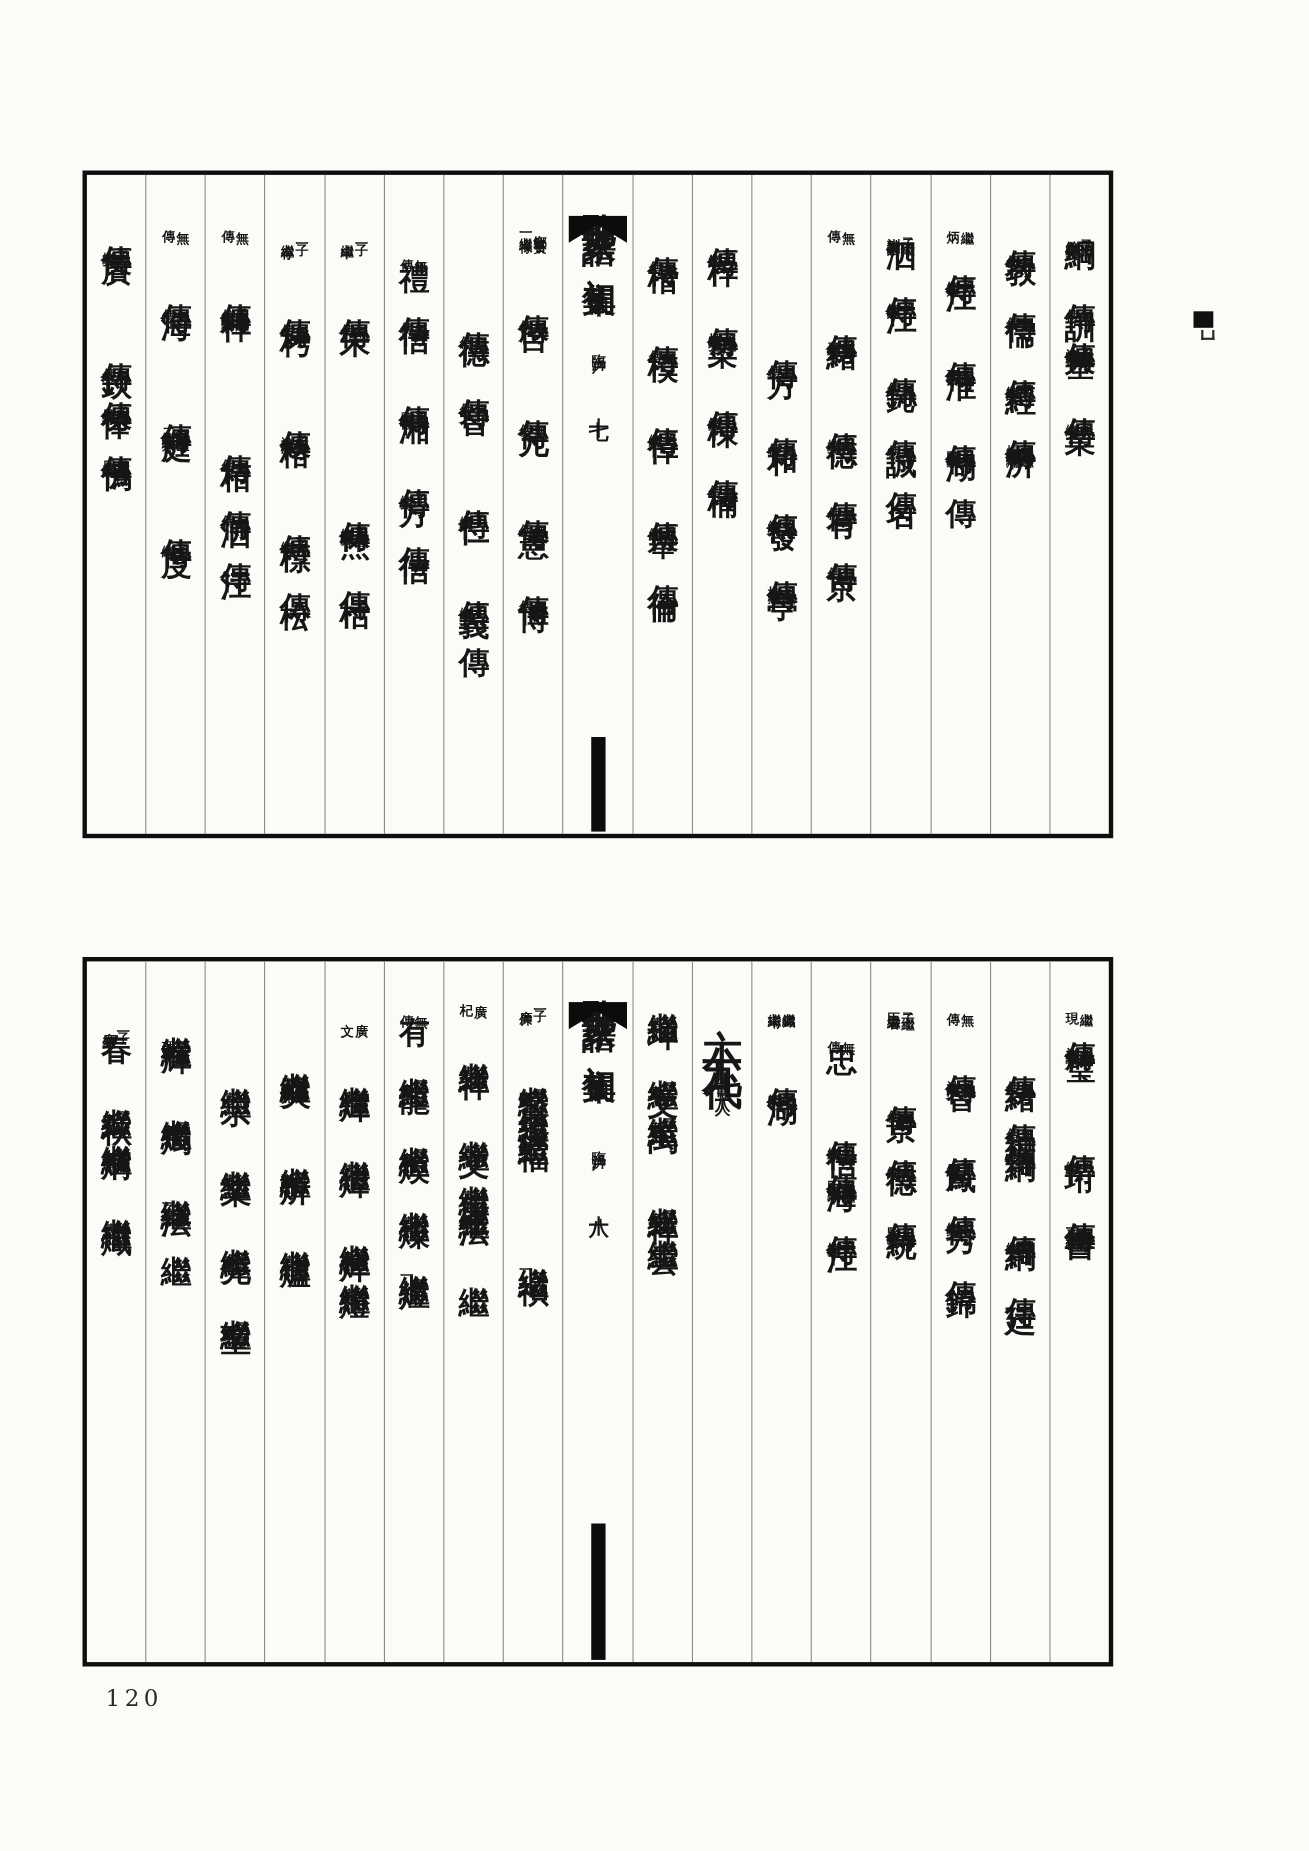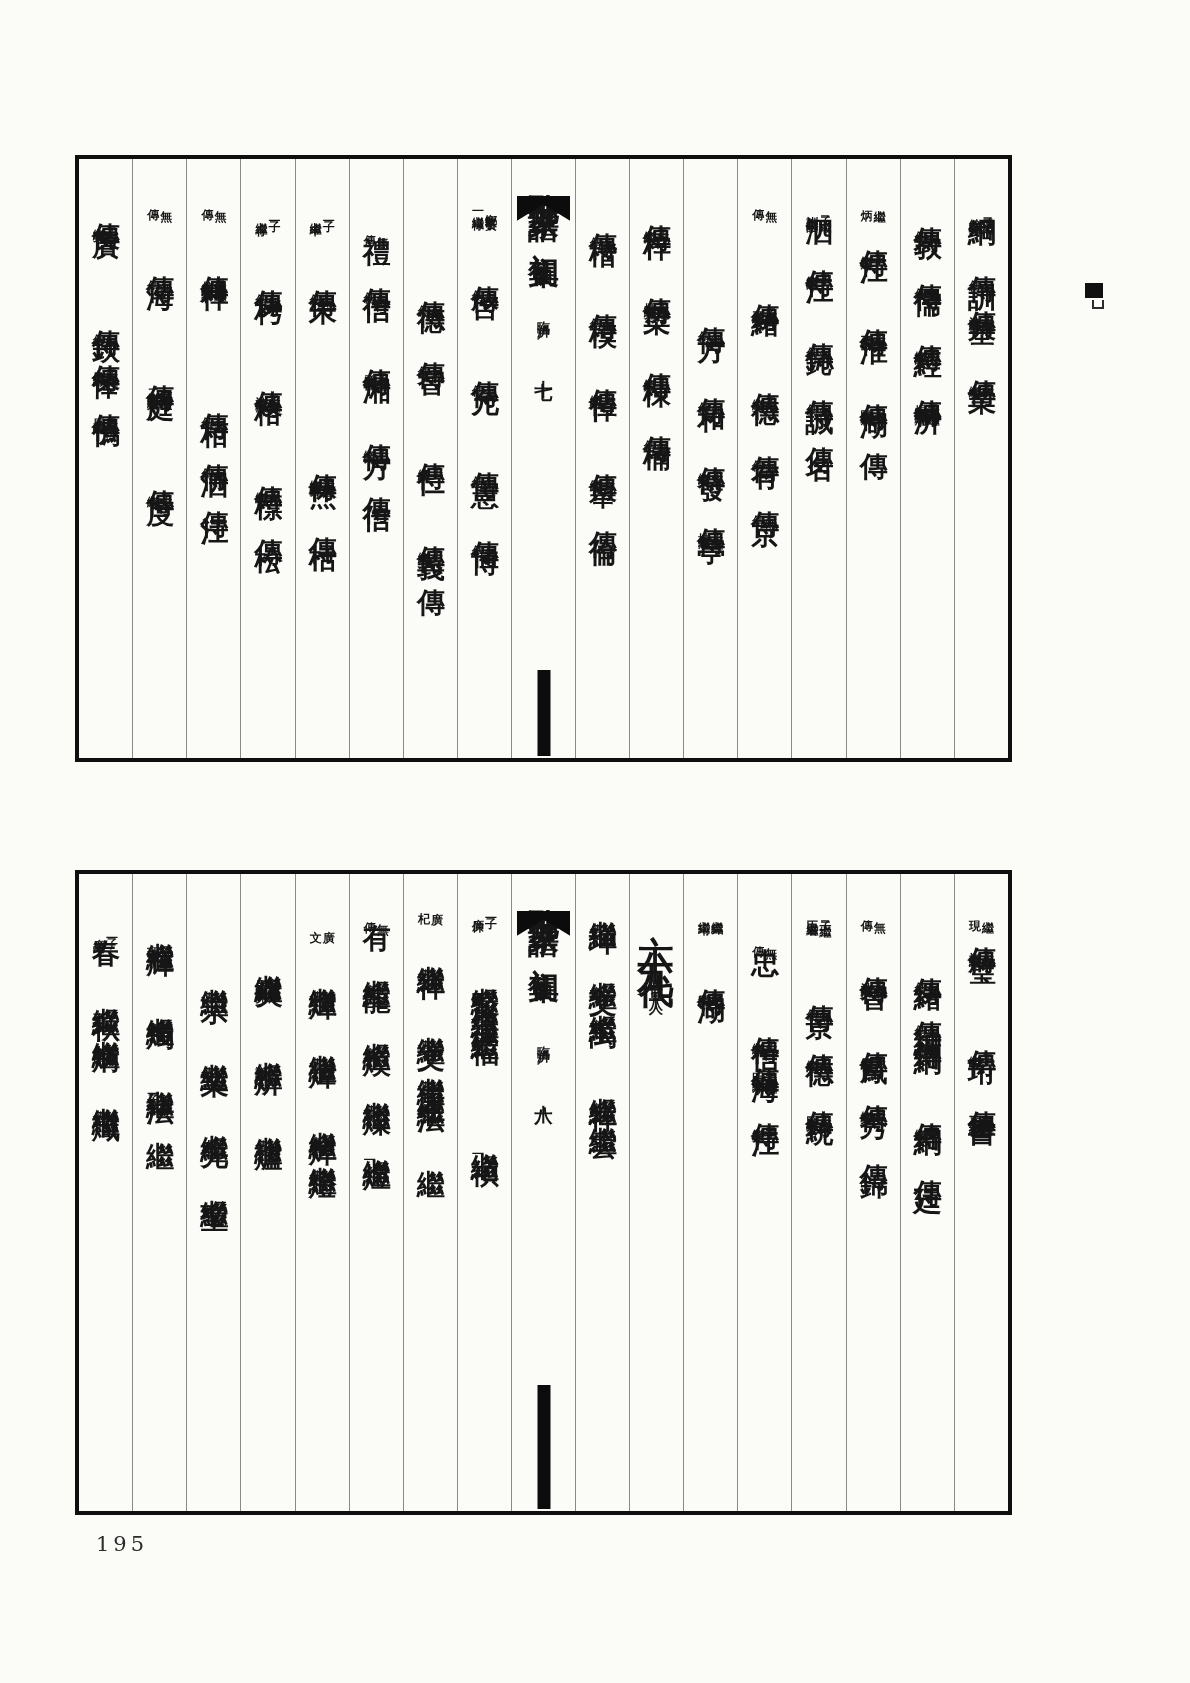--- a/index.html
+++ b/index.html
@@ -1061,13 +1061,13 @@
         </div>
       </div>
     </div>
   </div>
 
 <div class="printers-mark">
   <div class="sq"></div>
   <div class="sub"></div>
 </div>
 
-<div class="page-number">195</div>
+<div class="page-number">120</div>
 
 </body></html>

